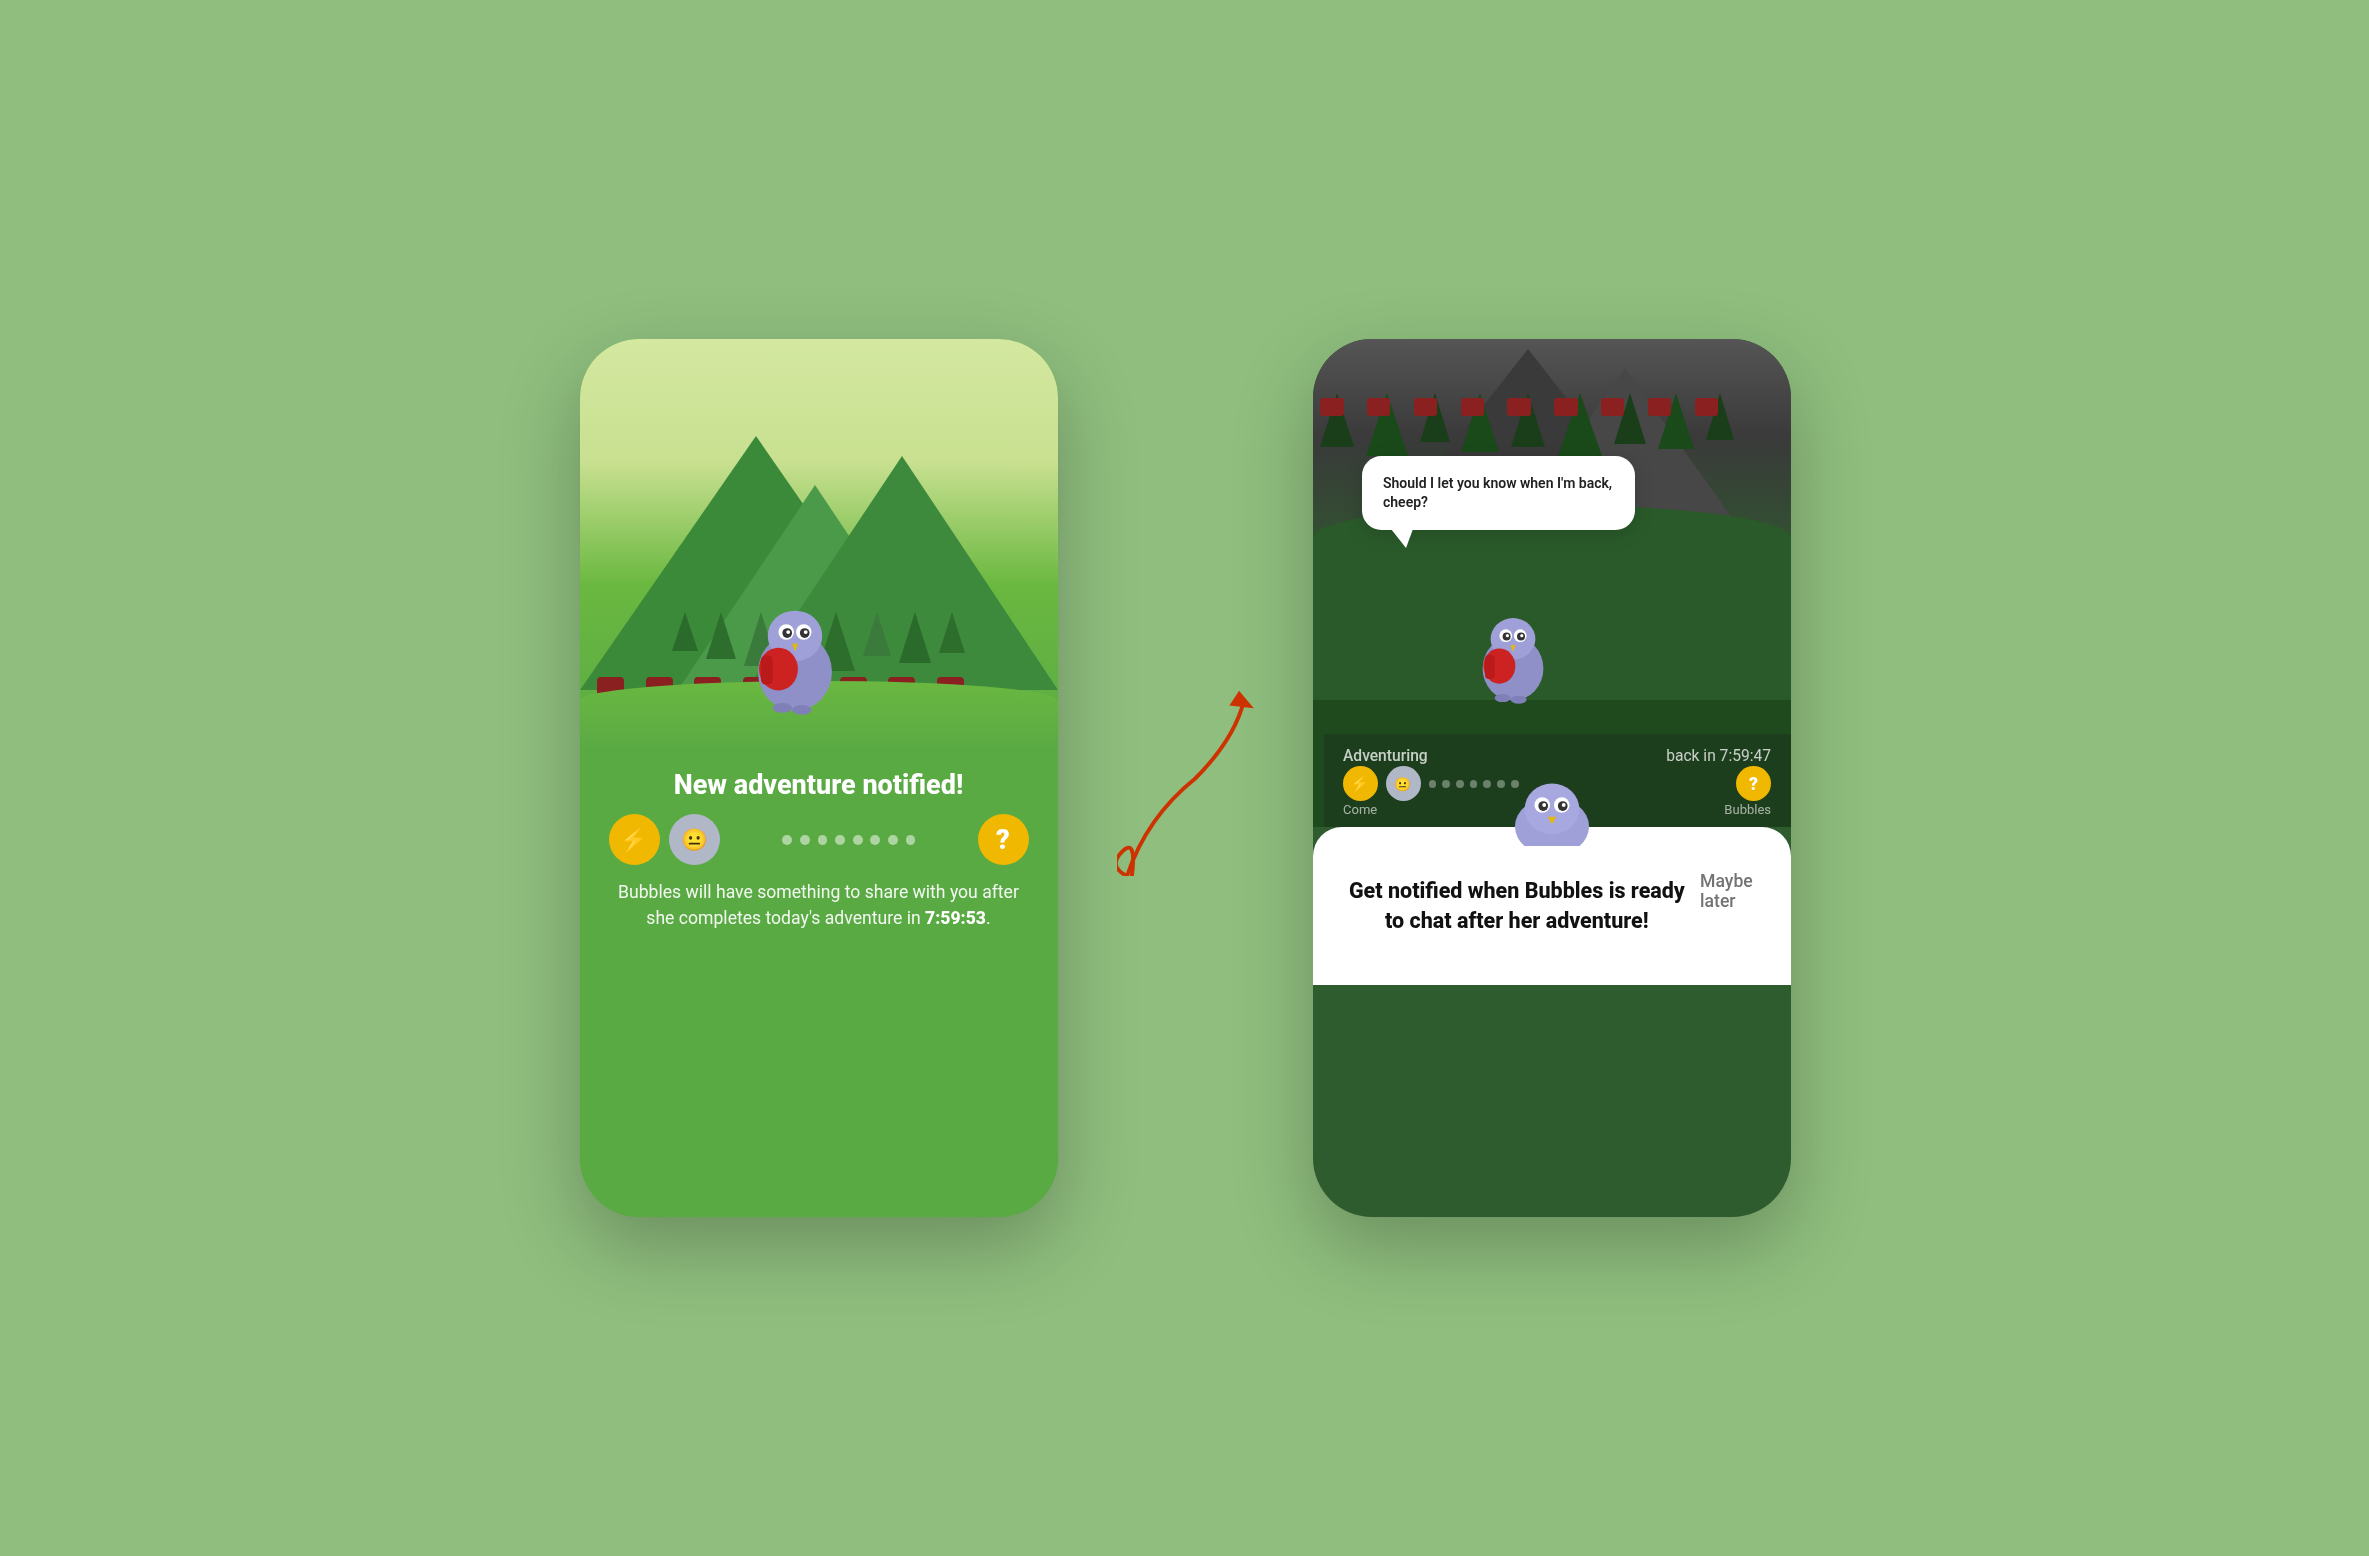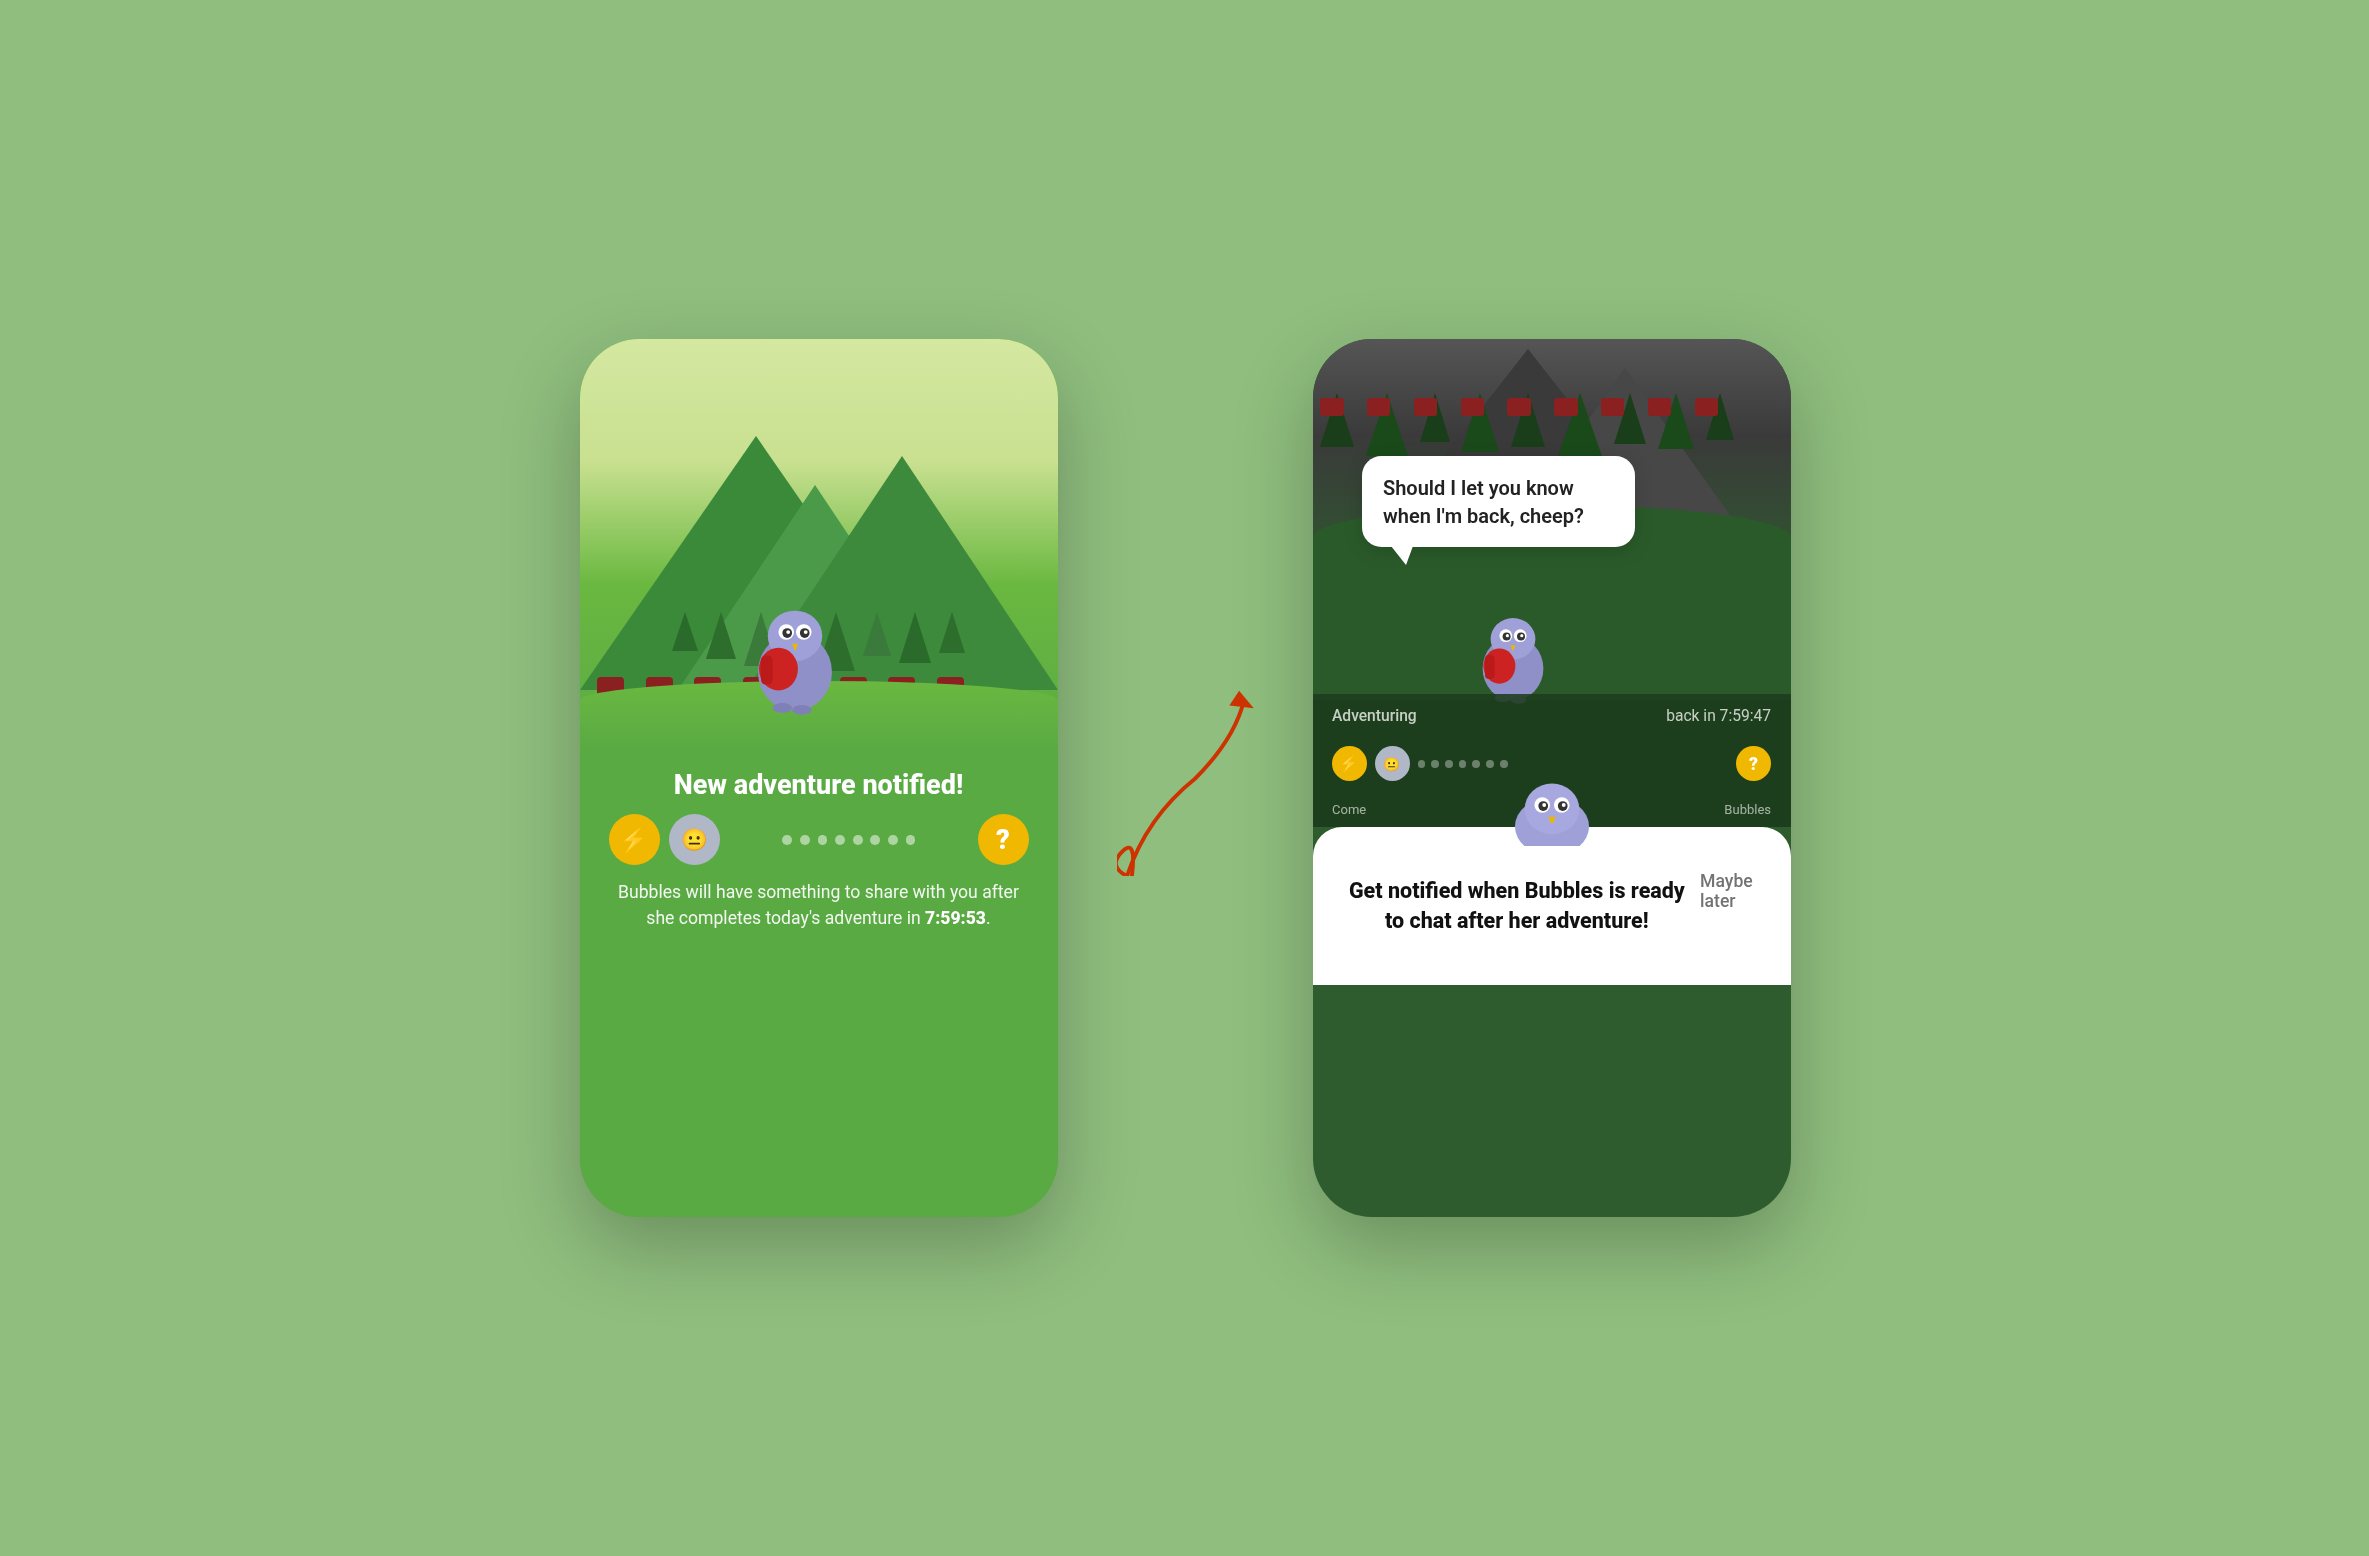--- a/index.html
+++ b/index.html
@@ -247,27 +247,27 @@
       font-weight: 700;
       color: #222;
       cursor: pointer;
       margin-bottom: 9.8px;
     }
 
     
     .adventuring-bar {
       position: absolute;
       bottom: 0;
-      left: 0;
+      left: 11px;
       right: 0;
       background: rgba(30, 60, 30, 0.88);
       padding: 13.7px 19.5px 9.8px;
       display: flex;
       flex-direction: column;
-      gap: 21px;
+      gap: 1px;
     }
 
     .adv-header {
       display: flex;
       justify-content: space-between;
       align-items: center;
     }
 
     .adv-label {
       font-size: 15.6px;
@@ -356,21 +356,21 @@
       font-weight: 500;
       cursor: pointer;
       padding: 7.8px;
     }
 
     
     .speech-bubble {
       background: white;
       border-radius: 19.5px;
       padding: 17.6px 21.5px;
-      font-size: 20px;
+      font-size: 14px;
       font-weight: 600;
       color: #222;
       line-height: 1.4;
       position: absolute;
       max-width: 273px;
       box-shadow: 0 3.9px 19.5px rgba(0,0,0,0.15);
     }
 
     .speech-bubble::after {
       content: '';

